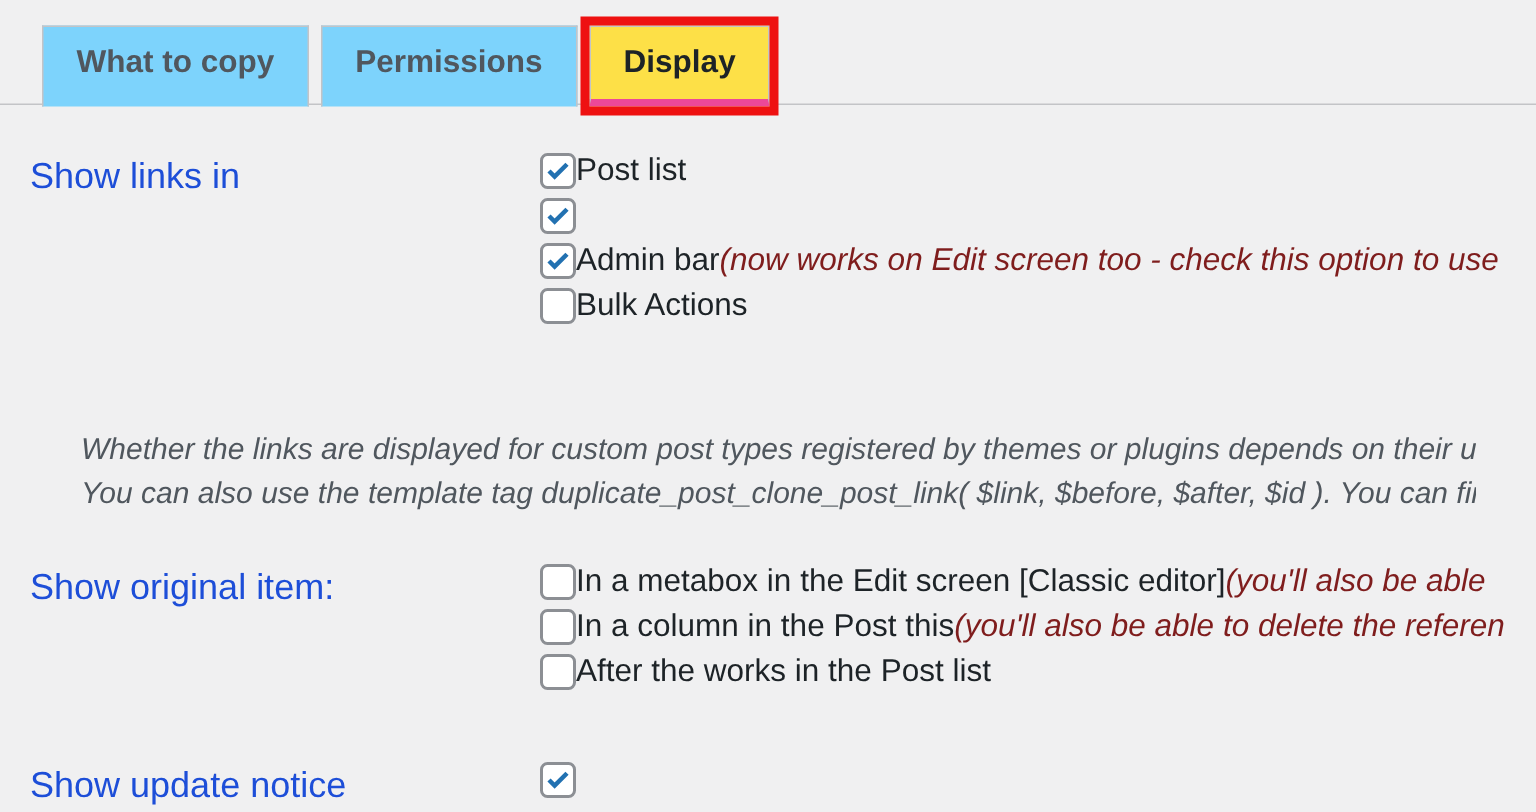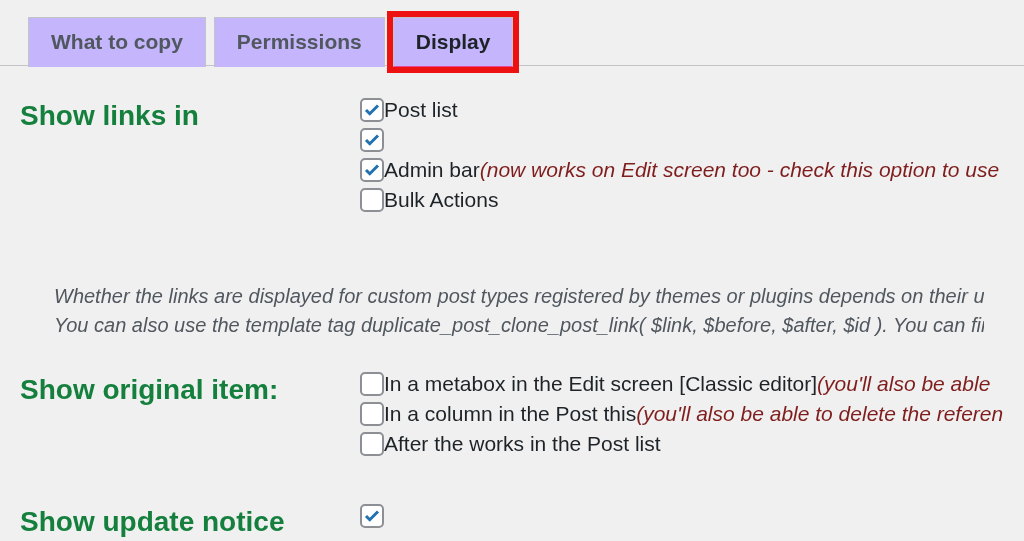--- a/index.html
+++ b/index.html
@@ -14,54 +14,54 @@
       overflow: hidden;
     }
     .tabs {
       display: flex;
       gap: 8px;
       padding: 16px 20px 0 28px;
       border-bottom: 1px solid #c3c4c7;
     }
     .tab {
       padding: 12px 22px;
-      background: #c4b5fd;
+      background: #7dd3fc;
       border: 1px solid #c3c4c7;
       border-bottom: none;
       color: #50575e;
       font-size: 21px;
       font-weight: 600;
       cursor: pointer;
       margin-bottom: -1px;
       position: relative;
       top: 1px;
     }
     .tab.active {
-      background: #c4b5fd;
+      background: #fde047;
       color: #1d2327;
-      border-bottom: 1px solid #ec4899;
+      border-bottom: 5px solid #ec4899;
     }
     .tab.highlighted {
       outline: 6px solid #e11;
       outline-offset: 0px;
       z-index: 2;
     }
     .settings {
       padding: 30px 20px 0 20px;
     }
     .row {
       display: flex;
       align-items: flex-start;
       margin-bottom: 14px;
     }
     .row-label {
       width: 340px;
-      font-weight: 700;
-      font-size: 28px;
-      color: #15803d;
+      font-weight: 400;
+      font-size: 24px;
+      color: #1d4ed8;
       padding-top: 4px;
     }
     .row-controls {
       flex: 1;
       padding-top: 2px;
     }
     .check-line {
       display: flex;
       align-items: center;
       margin-bottom: 6px;

